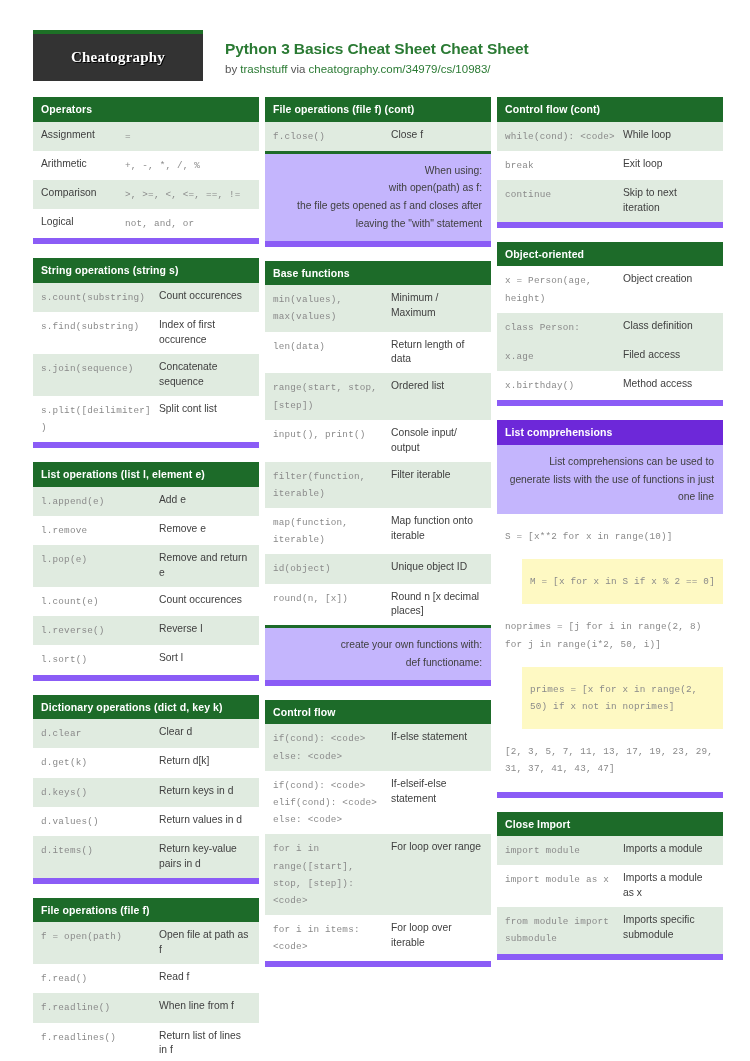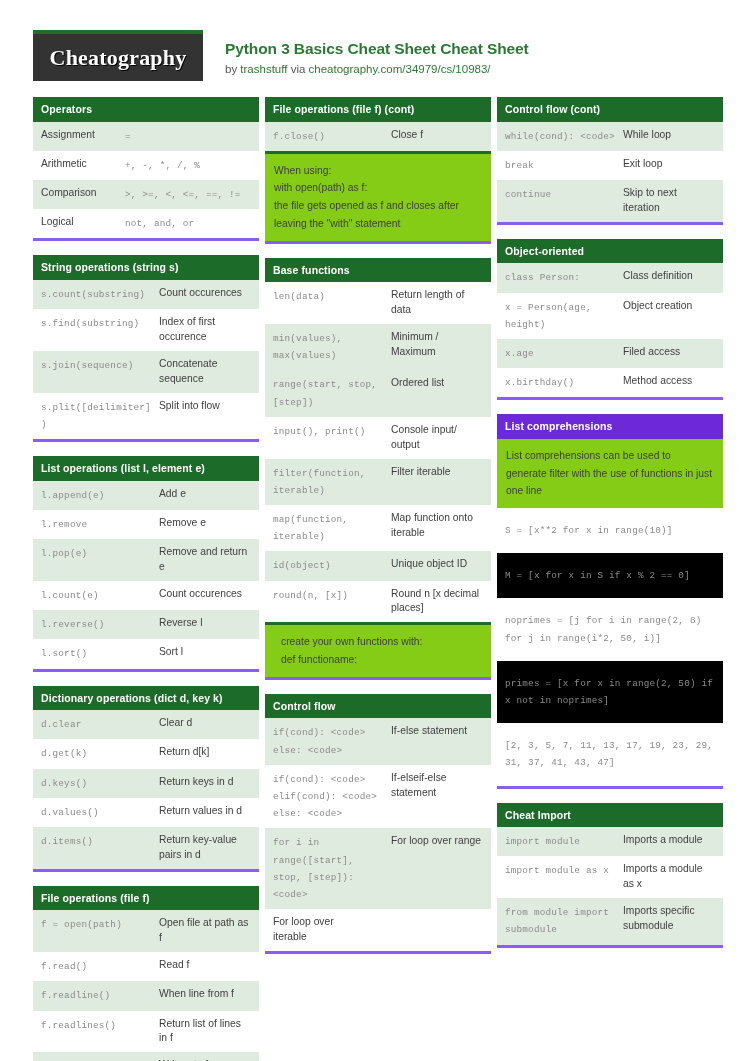--- a/index.html
+++ b/index.html
@@ -35,21 +35,21 @@
     background: #333333;
     border-top: 4px solid #1d7026;
     display: flex;
     align-items: center;
     justify-content: center;
     flex: 0 0 auto;
   }
   .logo-text {
     font-family: "Liberation Serif", serif;
     color: #ffffff;
-    font-size: 22px;
+    font-size: 15px;
     font-weight: bold;
     letter-spacing: 0.2px;
     text-shadow: 1px 1px 0 #000;
   }
   .title-wrap {
     margin-left: 22px;
     padding-top: 9px;
   }
   .sheet-title {
     color: #2a7a33;
@@ -85,21 +85,21 @@
     background: #1d6b29;
     color: #ffffff;
     font-size: 10.5px;
     font-weight: bold;
     padding: 6px 8px 6px 8px;
     line-height: 1.2;
     letter-spacing: 0.1px;
   }
   .block.bright .block-title { background: #6d28d9; }
   .block-body {
-    border-bottom: 3px solid #8b5cf6;
+    border-bottom: 6px solid #8b5cf6;
     background: #ffffff;
   }
 
   .row {
     display: flex;
     background: #ffffff;
     padding: 6px 8px;
     box-sizing: border-box;
   }
   .row.alt { background: #e0ebe0; }
@@ -122,32 +122,33 @@
     word-break: break-word;
   }
   .row.wide-desc .cell-desc { width: 120px; }
 
   
   .note {
     padding: 8px 9px;
     font-size: 10.3px;
     color: #404040;
     line-height: 1.72;
-    background: #84cc16;
+    background: #c4b5fd;
+    text-align: right;
   }
   .coderow {
     padding: 14px 8px;
     font-family: "Liberation Mono", monospace;
     font-size: 9.3px;
     color: #8a8a8a;
     line-height: 1.85;
     letter-spacing: 0.2px;
     background: #ffffff;
   }
-  .coderow.alt { background: #000000; }
+  .coderow.alt { background: #fef9c3; margin-left: 25px; }
 </style>
 </head>
 <body>
 
 <div class="page">
 
   <div class="header">
     <div class="logo-box">
       <span class="logo-text">Cheatography</span>
     </div>
@@ -192,21 +193,21 @@
             <div class="row">
               <div class="cell-code">s.find(substring)</div>
               <div class="cell-desc">Index of first occurence</div>
             </div>
             <div class="row alt">
               <div class="cell-code">s.join(sequence)</div>
               <div class="cell-desc">Concatenate sequence</div>
             </div>
             <div class="row">
               <div class="cell-code">s.plit([deilimiter])</div>
-              <div class="cell-desc">Split into flow</div>
+              <div class="cell-desc">Split cont list</div>
             </div>
           </div>
         </div>
         <div class="block">
           <div class="block-title">List operations (list l, element e)</div>
           <div class="block-body">
             <div class="row alt">
               <div class="cell-code">l.append(e)</div>
               <div class="cell-desc">Add e</div>
             </div>
@@ -292,29 +293,29 @@
               <div class="cell-desc">Close f</div>
             </div>
             <div class="note" style="border-top: 3px solid rgb(29, 107, 41); white-space: pre-line;">When using:
 with open(path) as f:
 the file gets opened as f and closes after leaving the "with" statement</div>
           </div>
         </div>
         <div class="block">
           <div class="block-title">Base functions</div>
           <div class="block-body">
+            <div class="row alt">
+              <div class="cell-code">min(values), max(values)</div>
+              <div class="cell-desc">Minimum / Maximum</div>
+            </div>
             <div class="row">
               <div class="cell-code">len(data)</div>
               <div class="cell-desc">Return length of data</div>
             </div>
             <div class="row alt">
-              <div class="cell-code">min(values), max(values)</div>
-              <div class="cell-desc">Minimum / Maximum</div>
-            </div>
-            <div class="row alt">
               <div class="cell-code">range(start, stop, [step])</div>
               <div class="cell-desc">Ordered list</div>
             </div>
             <div class="row">
               <div class="cell-code">input(), print()</div>
               <div class="cell-desc">Console input/ output</div>
             </div>
             <div class="row alt">
               <div class="cell-code">filter(function, iterable)</div>
               <div class="cell-desc">Filter iterable</div>
@@ -344,20 +345,21 @@
             </div>
             <div class="row">
               <div class="cell-code">if(cond): &lt;code&gt; elif(cond): &lt;code&gt; else: &lt;code&gt;</div>
               <div class="cell-desc">If-elseif-else statement</div>
             </div>
             <div class="row alt">
               <div class="cell-code">for i in range([start], stop, [step]): &lt;code&gt;</div>
               <div class="cell-desc">For loop over range</div>
             </div>
             <div class="row">
+              <div class="cell-code">for i in items: &lt;code&gt;</div>
               <div class="cell-desc">For loop over iterable</div>
             </div>
           </div>
         </div>
       </div>
     <div class="col">
         <div class="block">
           <div class="block-title">Control flow (cont)</div>
           <div class="block-body">
             <div class="row alt">
@@ -370,51 +372,51 @@
             </div>
             <div class="row alt">
               <div class="cell-code">continue</div>
               <div class="cell-desc">Skip to next iteration</div>
             </div>
           </div>
         </div>
         <div class="block">
           <div class="block-title">Object-oriented</div>
           <div class="block-body">
+            <div class="row">
+              <div class="cell-code">x = Person(age, height)</div>
+              <div class="cell-desc">Object creation</div>
+            </div>
             <div class="row alt">
               <div class="cell-code">class Person:</div>
               <div class="cell-desc">Class definition</div>
             </div>
-            <div class="row">
-              <div class="cell-code">x = Person(age, height)</div>
-              <div class="cell-desc">Object creation</div>
-            </div>
             <div class="row alt">
               <div class="cell-code">x.age</div>
               <div class="cell-desc">Filed access</div>
             </div>
             <div class="row">
               <div class="cell-code">x.birthday()</div>
               <div class="cell-desc">Method access</div>
             </div>
           </div>
         </div>
         <div class="block bright">
           <div class="block-title">List comprehensions</div>
           <div class="block-body">
-            <div class="note" style="white-space: pre-line;">List comprehensions can be used to generate filter with the use of functions in just one line</div>
+            <div class="note" style="white-space: pre-line;">List comprehensions can be used to generate lists with the use of functions in just one line</div>
             <div class="coderow">S = [x**2 for x in range(10)]</div>
             <div class="coderow alt">M = [x for x in S if x % 2 == 0]</div>
             <div class="coderow">noprimes = [j for i in range(2, 8) for j in range(i*2, 50, i)]</div>
             <div class="coderow alt">primes = [x for x in range(2, 50) if x not in noprimes]</div>
             <div class="coderow">[2, 3, 5, 7, 11, 13, 17, 19, 23, 29, 31, 37, 41, 43, 47]</div>
           </div>
         </div>
         <div class="block">
-          <div class="block-title">Cheat Import</div>
+          <div class="block-title">Close Import</div>
           <div class="block-body">
             <div class="row alt">
               <div class="cell-code">import module</div>
               <div class="cell-desc">Imports a module</div>
             </div>
             <div class="row">
               <div class="cell-code">import module as x</div>
               <div class="cell-desc">Imports a module as x</div>
             </div>
             <div class="row alt">

